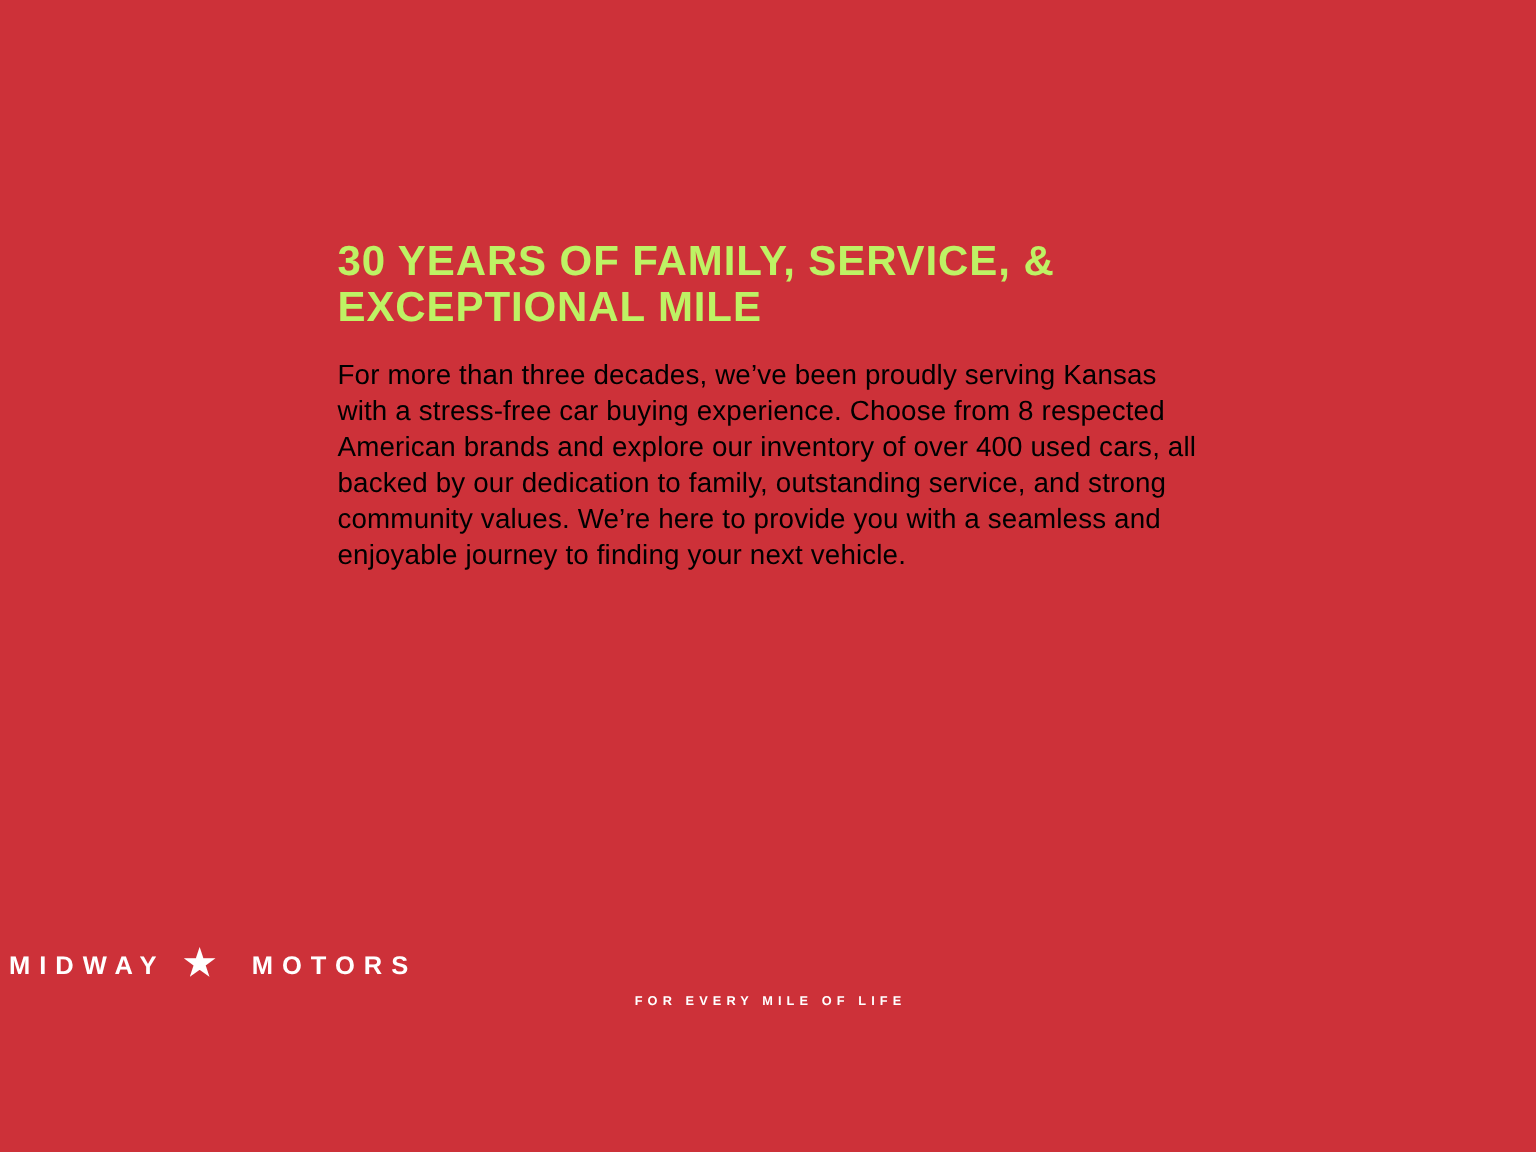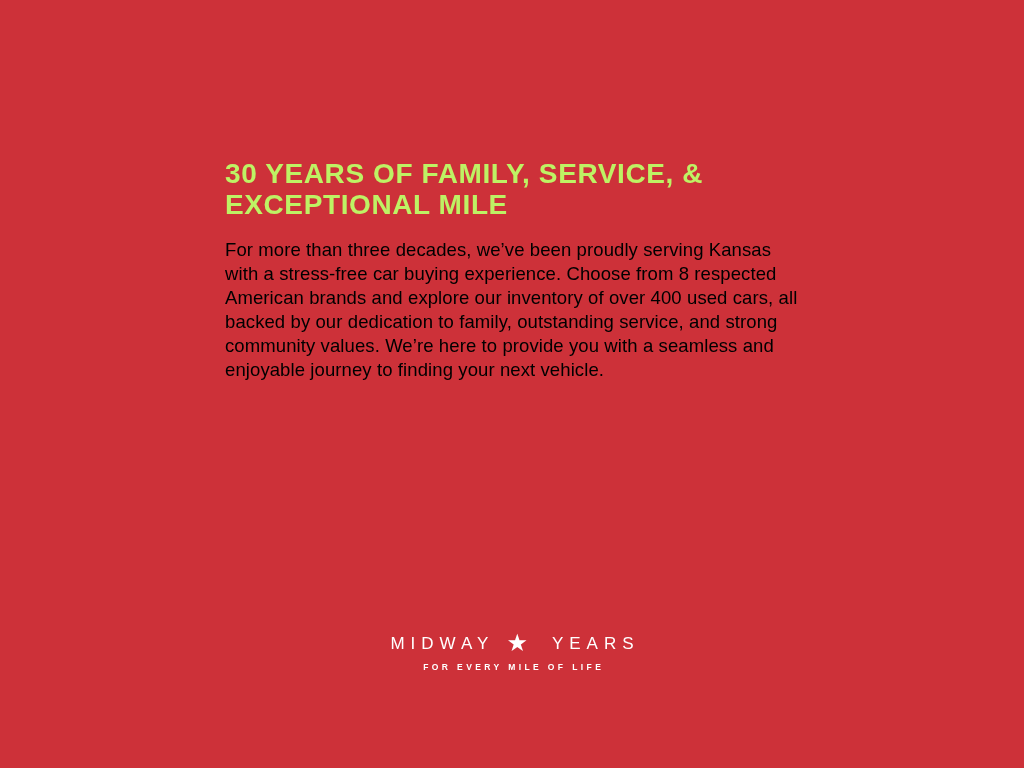--- a/index.html
+++ b/index.html
@@ -51,23 +51,22 @@
     position: absolute;
     left: 0;
     right: 0;
     top: 633px;
     text-align: center;
     color: #ffffff;
   }
   .logo-row {
     display: flex;
     align-items: center;
-    justify-content: center;
     gap: 12px;
-    font-weight: 400;
+    font-weight: 700;
     font-size: 17px;
     letter-spacing: 6px;
     line-height: 22px;
   }
   .logo-word {
     display: inline-block;
     text-indent: 6px; 
   }
   .logo-star {
     display: inline-block;
@@ -94,18 +93,18 @@
       <span class="line">30 YEARS OF FAMILY, SERVICE, &amp;</span>
       <span class="line">EXCEPTIONAL MILE</span>
     </h1>
     <p class="body-copy">For more than three decades, we’ve been proudly serving Kansas with a stress-free car buying experience. Choose from 8 respected American brands and explore our inventory of over 400 used cars, all backed by our dedication to family, outstanding service, and strong community values. We’re here to provide you with a seamless and enjoyable journey to finding your next vehicle.</p>
   </div>
 
   <div class="logo">
     <div class="logo-row">
       <span class="logo-word">MIDWAY</span>
       <span class="logo-star">★</span>
-      <span class="logo-word">YEARS</span>
+      <span class="logo-word">MOTORS</span>
     </div>
     <div class="tagline">FOR EVERY MILE OF LIFE</div>
   </div>
 
 </div>
 
 </body></html>

